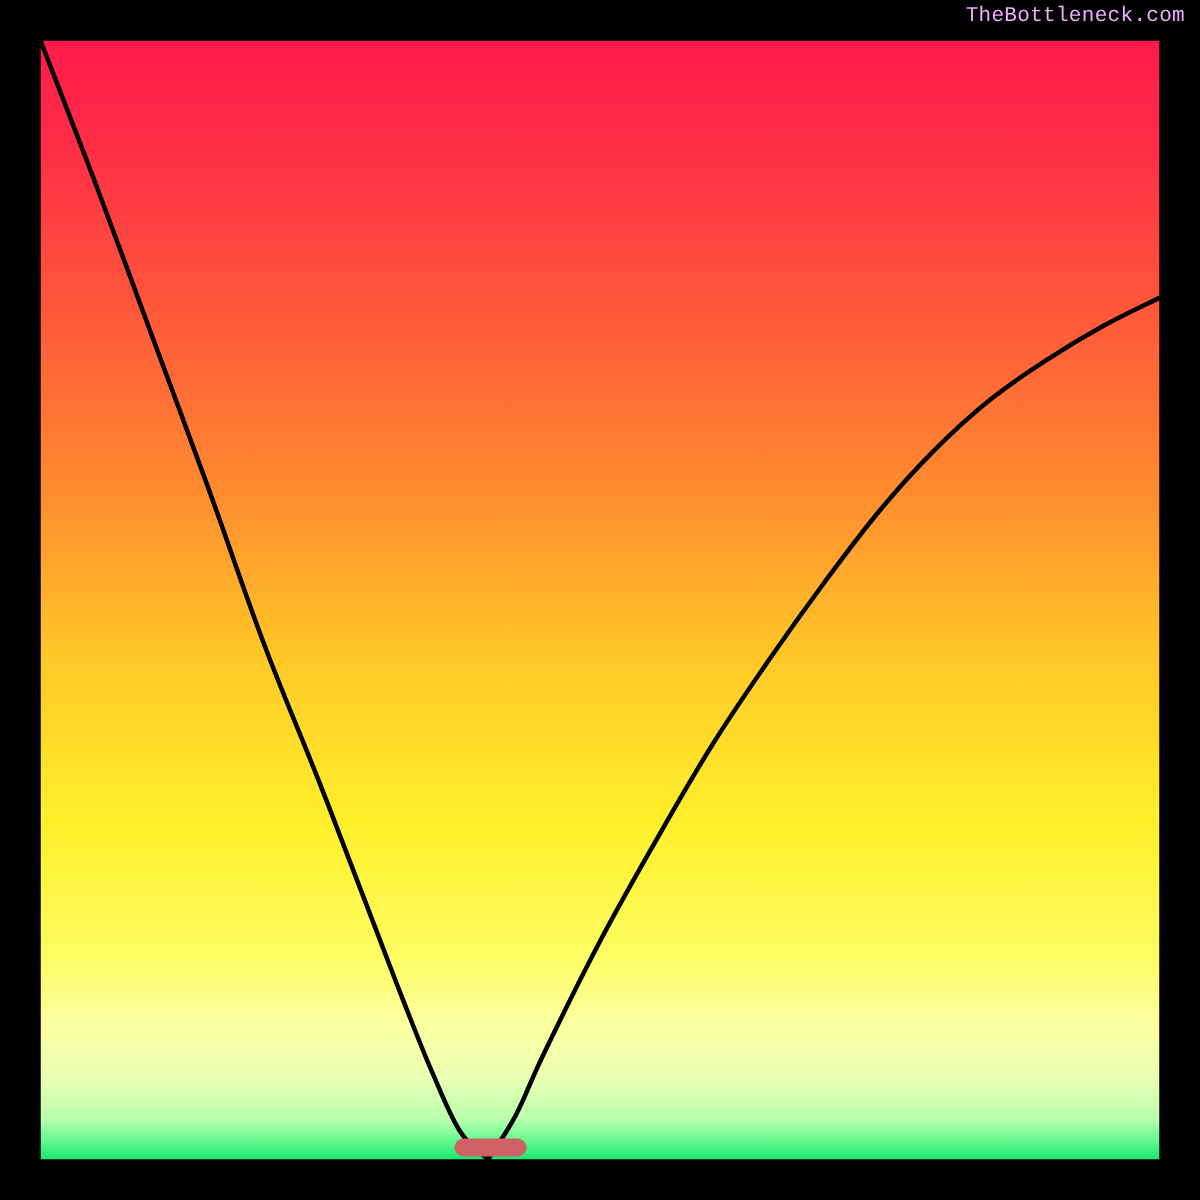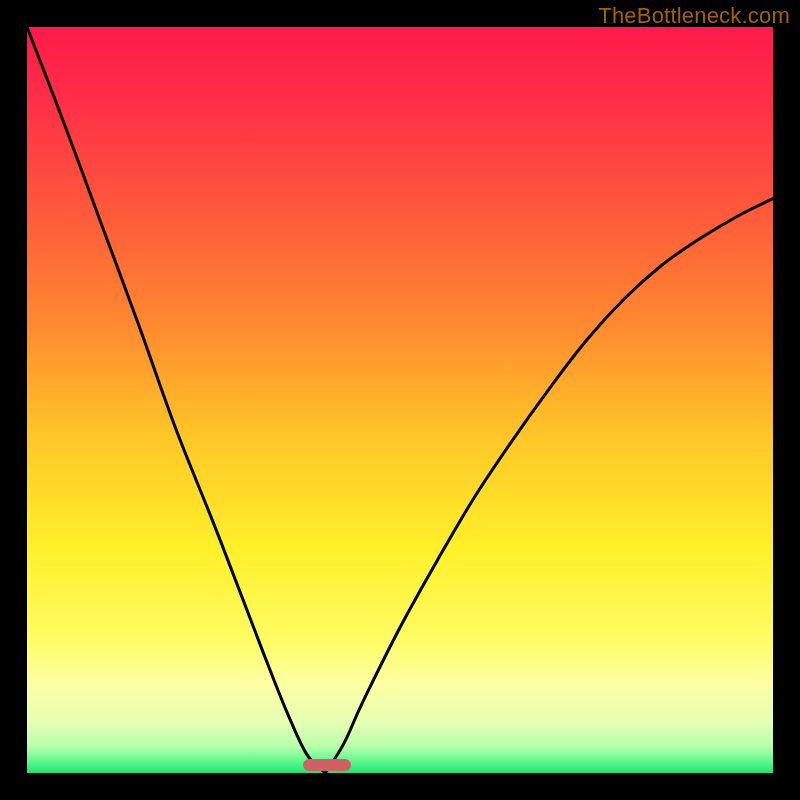--- a/index.html
+++ b/index.html
@@ -30,24 +30,25 @@
     position: absolute;
     left: 0;
     top: 0;
     width: 100%;
     height: 100%;
   }
   .watermark {
     position: absolute;
     top: 3px;
     right: 10px;
-    color: #a16207;
-    font-size: 22px;
+    color: #f0abfc;
+    font-size: 14px;
     font-weight: 500;
     letter-spacing: 0.2px;
+    font-family: Liberation Mono, monospace;
   }
   svg.curves {
     position: absolute;
     left: 0;
     top: 0;
     width: 100%;
     height: 100%;
   }
   .marker {
     position: absolute;

